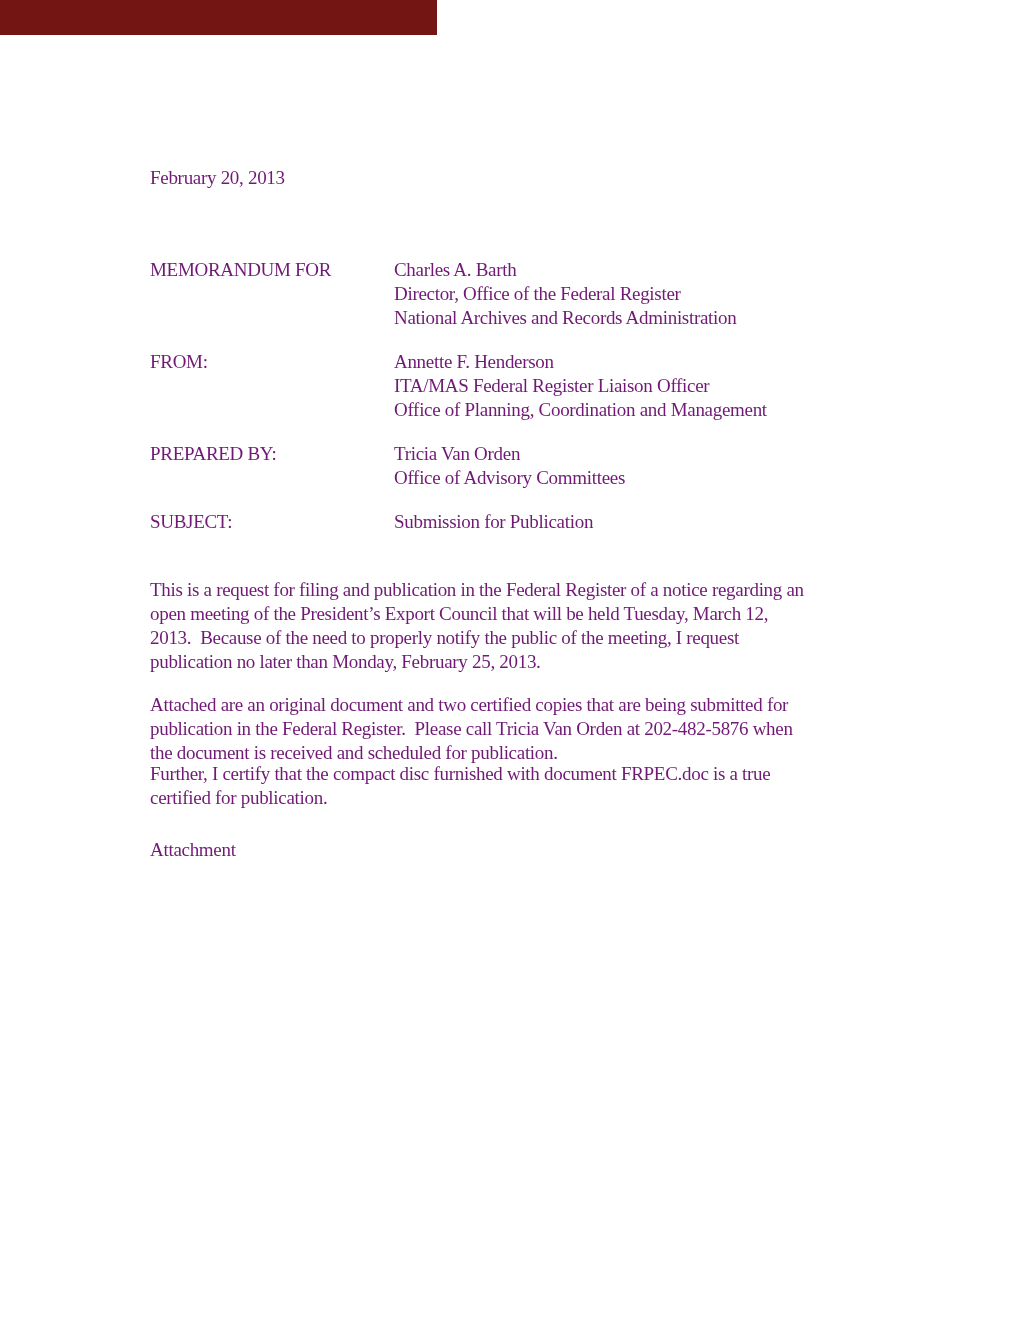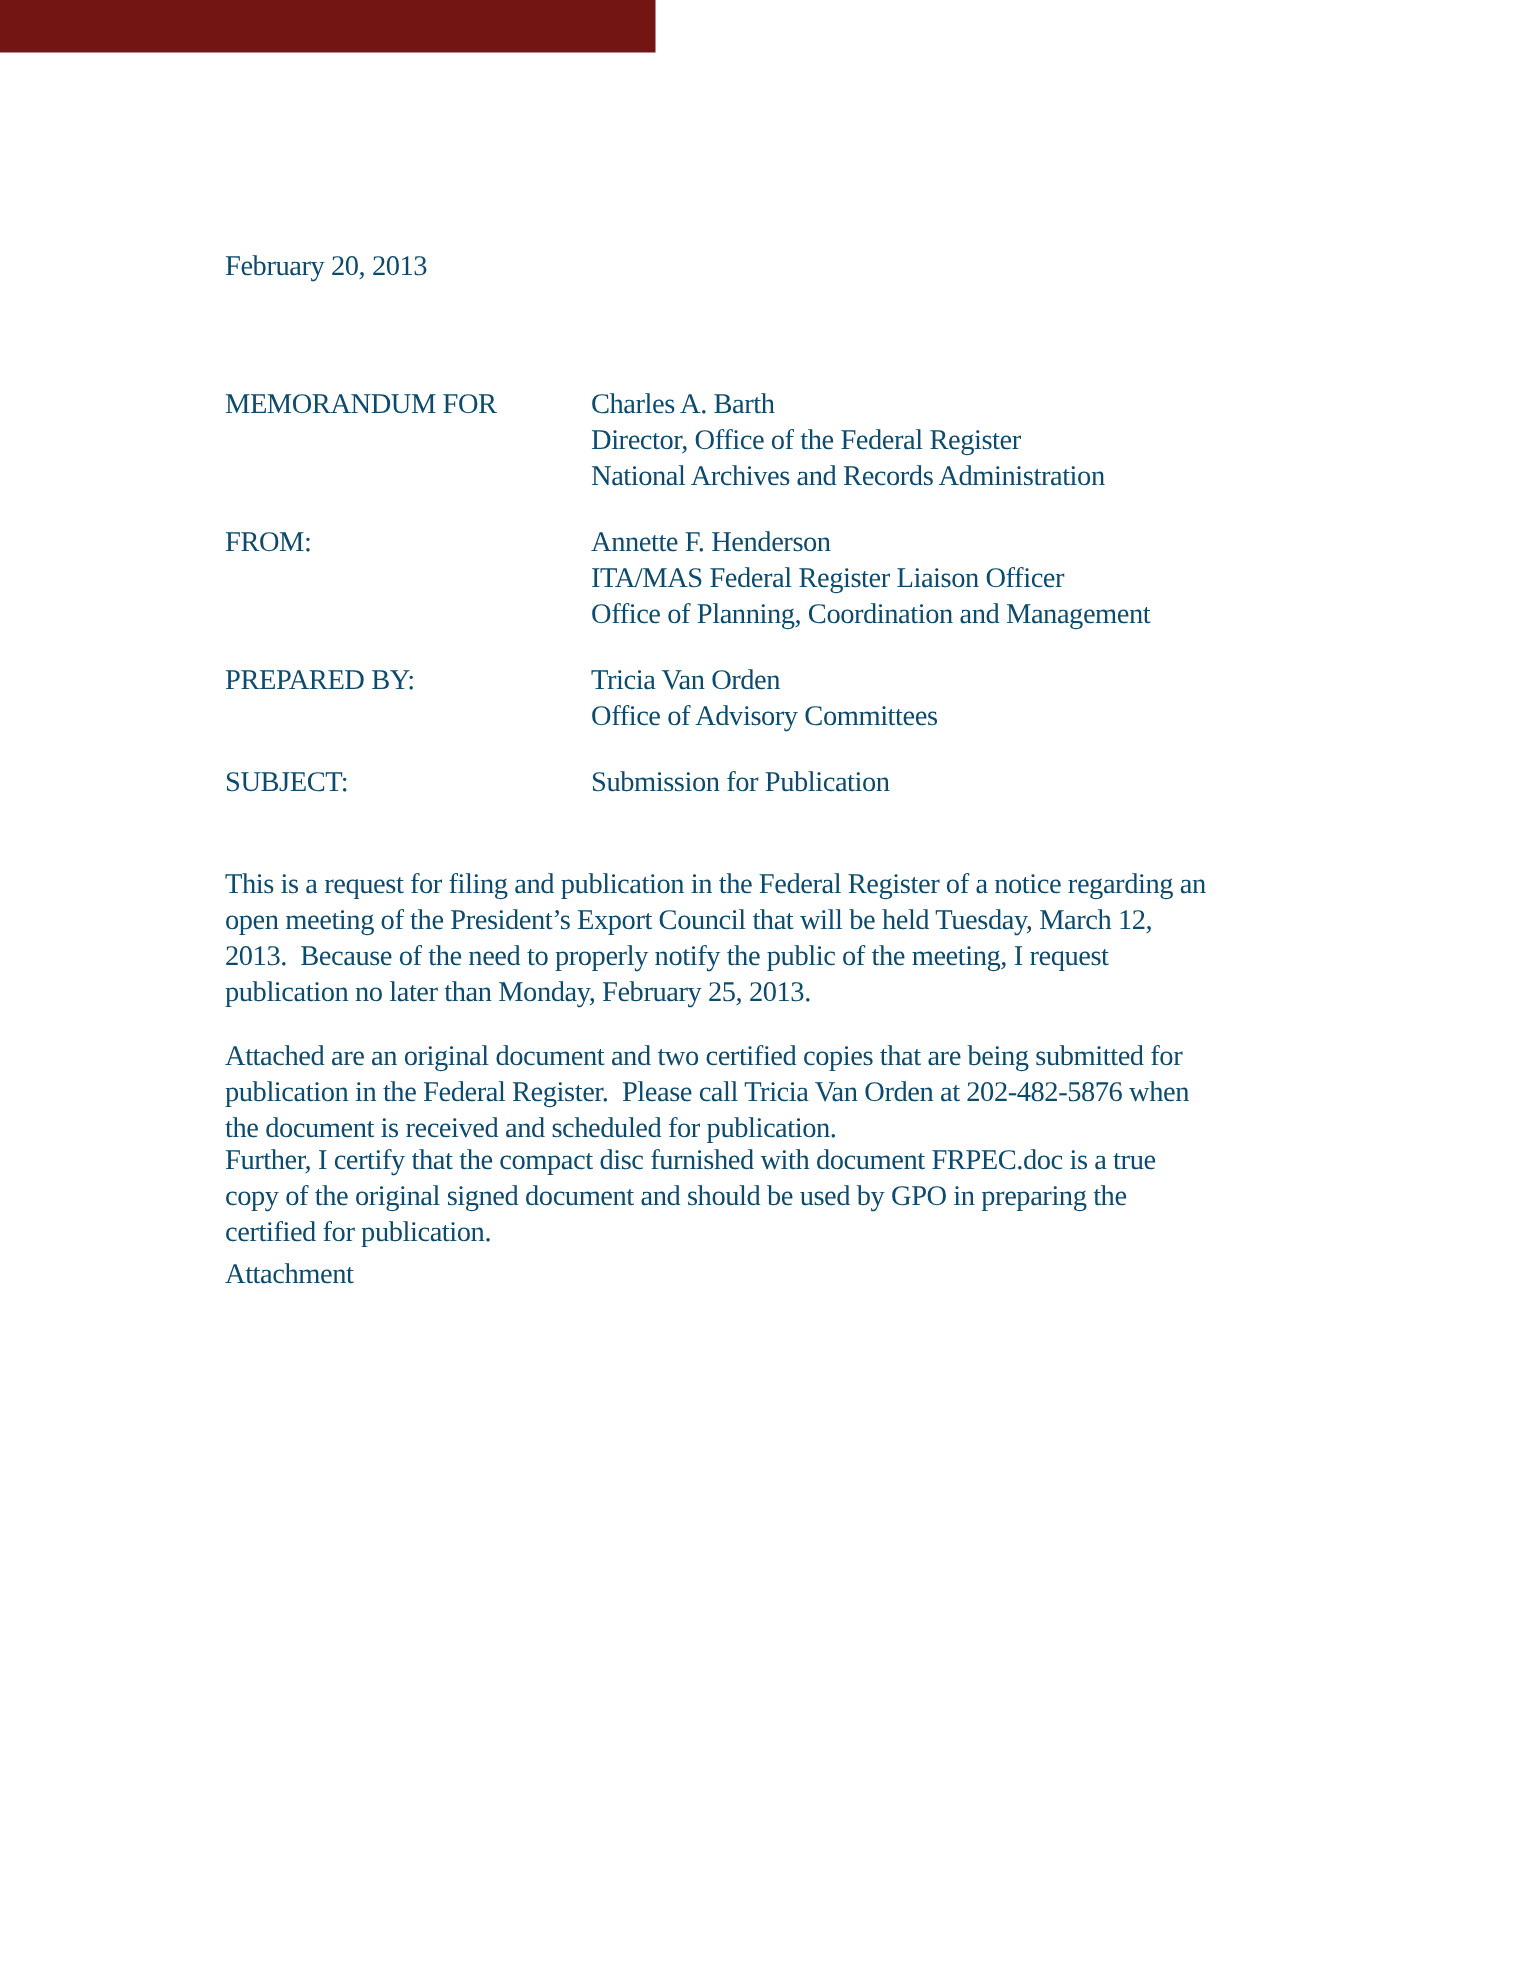--- a/index.html
+++ b/index.html
@@ -7,21 +7,21 @@
     padding: 0;
     background: #ffffff;
   }
   #page {
     position: relative;
     width: 912px;
     height: 1320px;
     background: #ffffff;
     overflow: hidden;
     font-family: "Liberation Serif", "DejaVu Serif", serif;
-    color: #0c4a6e;
+    color: #701a75;
     font-size: 19px;
     line-height: 24px;
     letter-spacing: -0.3px;
     padding-left: 43px;
   }
   .topbar {
     position: absolute;
     left: 0;
     top: 0;
     width: 437px;
@@ -86,19 +86,18 @@
   </div>
 
   <div class="abs para" style="top:693px;">
     <div class="line"><span>Attached are an original document and two certified copies that are being submitted for</span></div>
     <div class="line"><span>publication in the </span><span class="u">Federal Register</span><span>.  Please call Tricia Van Orden at 202-482-5876 when</span></div>
     <div class="line"><span>the document is received and scheduled for publication.</span></div>
   </div>
 
   <div class="abs para" style="top:762px;">
     <div class="line"><span>Further, I certify that the compact disc furnished with document FRPEC.doc is a true</span></div>
-    <div class="line"><span>copy of the original signed document and should be used by GPO in preparing the</span></div>
     <div class="line"><span>certified for publication.</span></div>
   </div>
 
   <div class="abs" style="top:838px;">Attachment</div>
 
 </div>
 
 </body></html>

